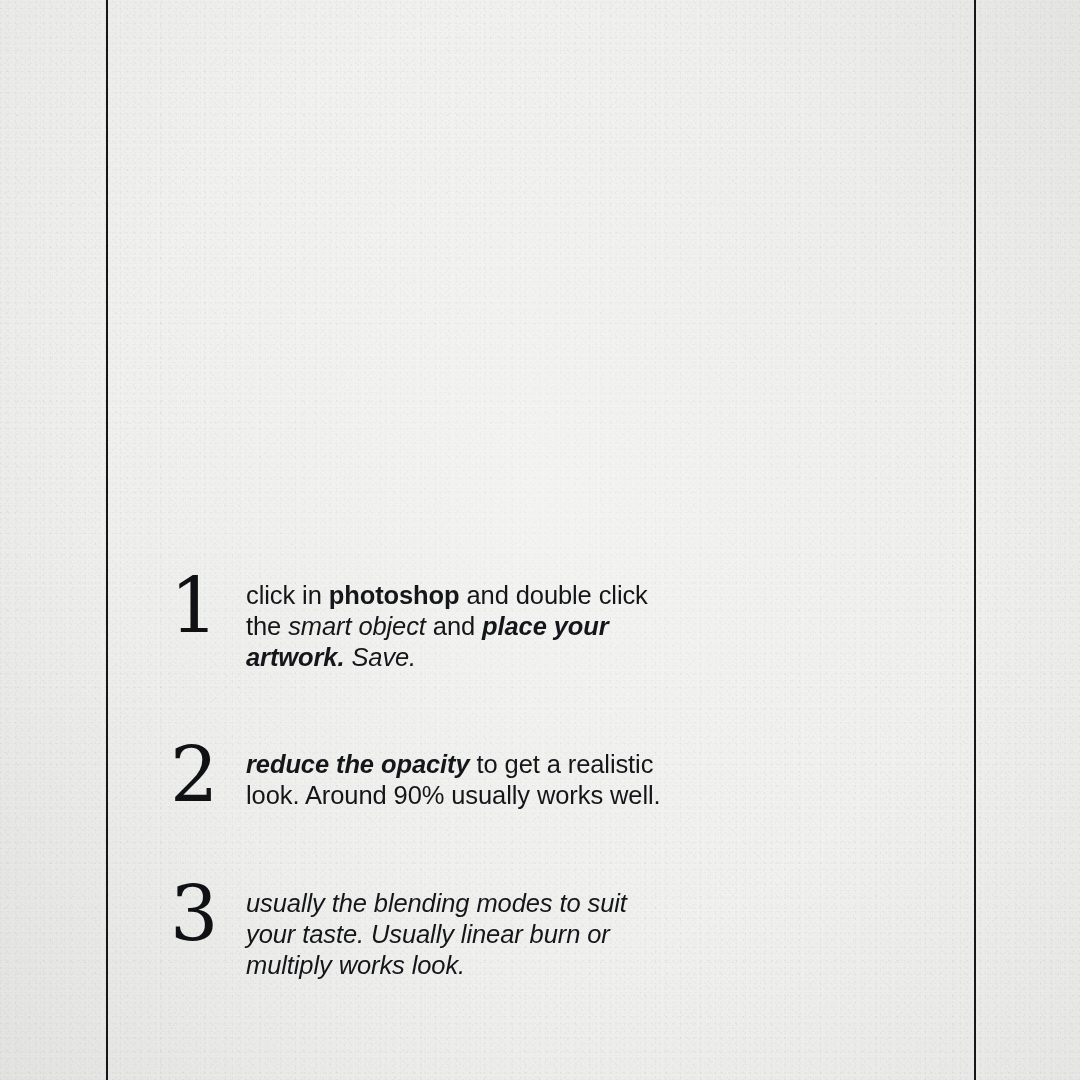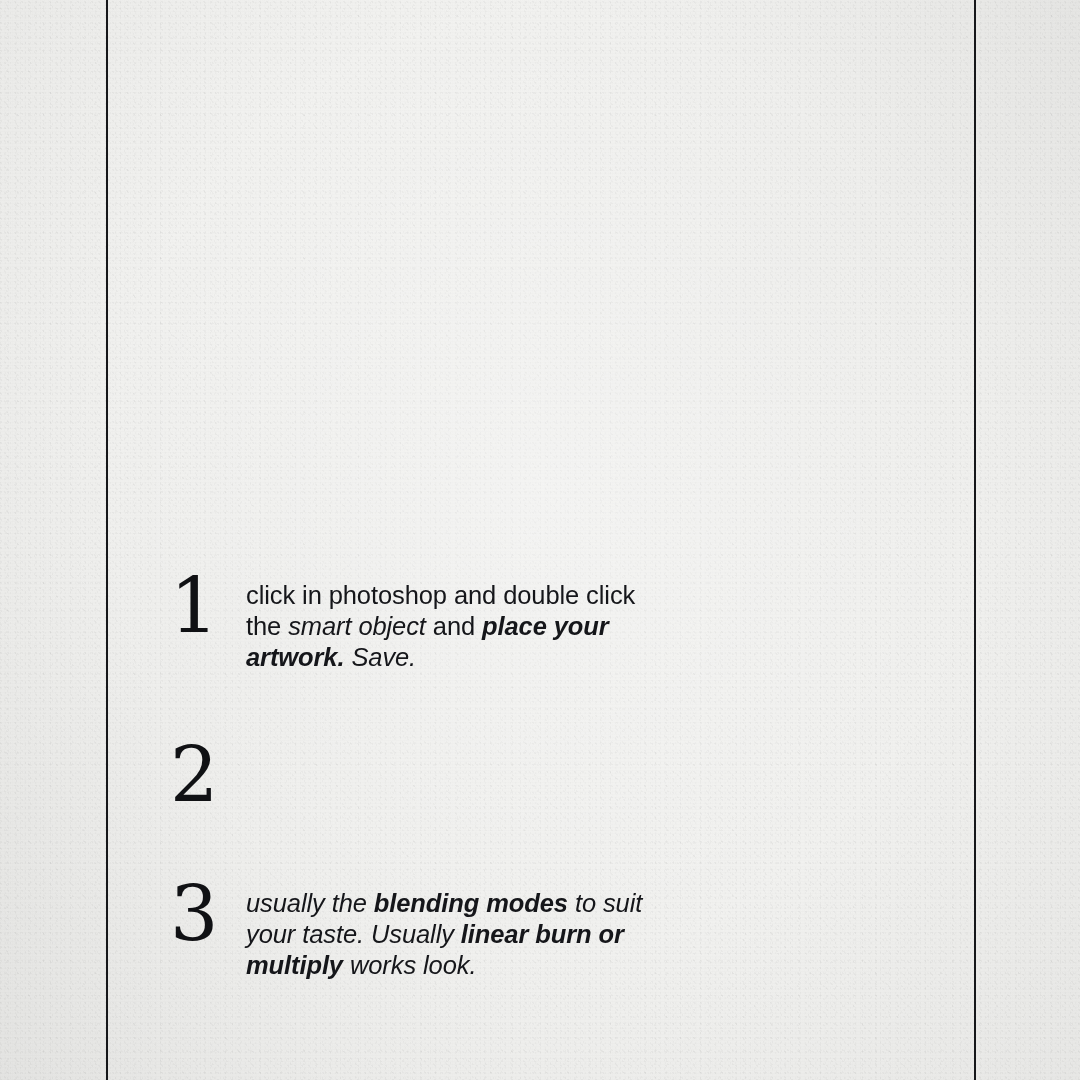--- a/index.html
+++ b/index.html
@@ -121,25 +121,25 @@
   .step-body {
     flex: 1;
     font-family: "Liberation Sans", sans-serif;
     font-size: 25.5px;
     line-height: 1.22;
     color: #15161a;
     letter-spacing: -0.1px;
     padding-top: 10px;
     max-width: 420px;
   }
-  .step-body b { font-weight: 400; }
+  .step-body b { font-weight: 700; }
   .step-body i { font-style: italic; margin-top: 29px; }
   .step-body .bi { font-weight: 700; font-style: italic; }
   .step.italicized .step-body { font-style: italic; }
-  .step.italicized .step-body b { font-style: italic; font-weight: 700; }
+  .step.italicized .step-body b { font-style: italic; font-weight: 400; }
 </style>
 </head>
 <body>
 
 <div class="page">
   <div class="grain"></div>
   <div class="vignette"></div>
 </div>
 
 <div class="rule rule-left"></div>
@@ -152,20 +152,23 @@
 
     <div class="step">
       <div class="step-num">1</div>
       <div class="step-body">
         <span>click in </span><b>photoshop</b><span> and double click the </span><i>smart object</i><span> and </span><span class="bi">place your artwork.</span><i> Save.</i>
       </div>
     </div>
 
     <div class="step">
       <div class="step-num">2</div>
+      <div class="step-body">
+        <span class="bi">reduce the opacity</span><span> to get a realistic look. Around 90% usually works well.</span>
+      </div>
     </div>
 
     <div class="step italicized">
       <div class="step-num">3</div>
       <div class="step-body">
         <span>usually the </span><b>blending modes</b><span> to suit your taste. Usually </span><b>linear burn or multiply</b><span> works look.</span>
       </div>
     </div>
 
   </div>

